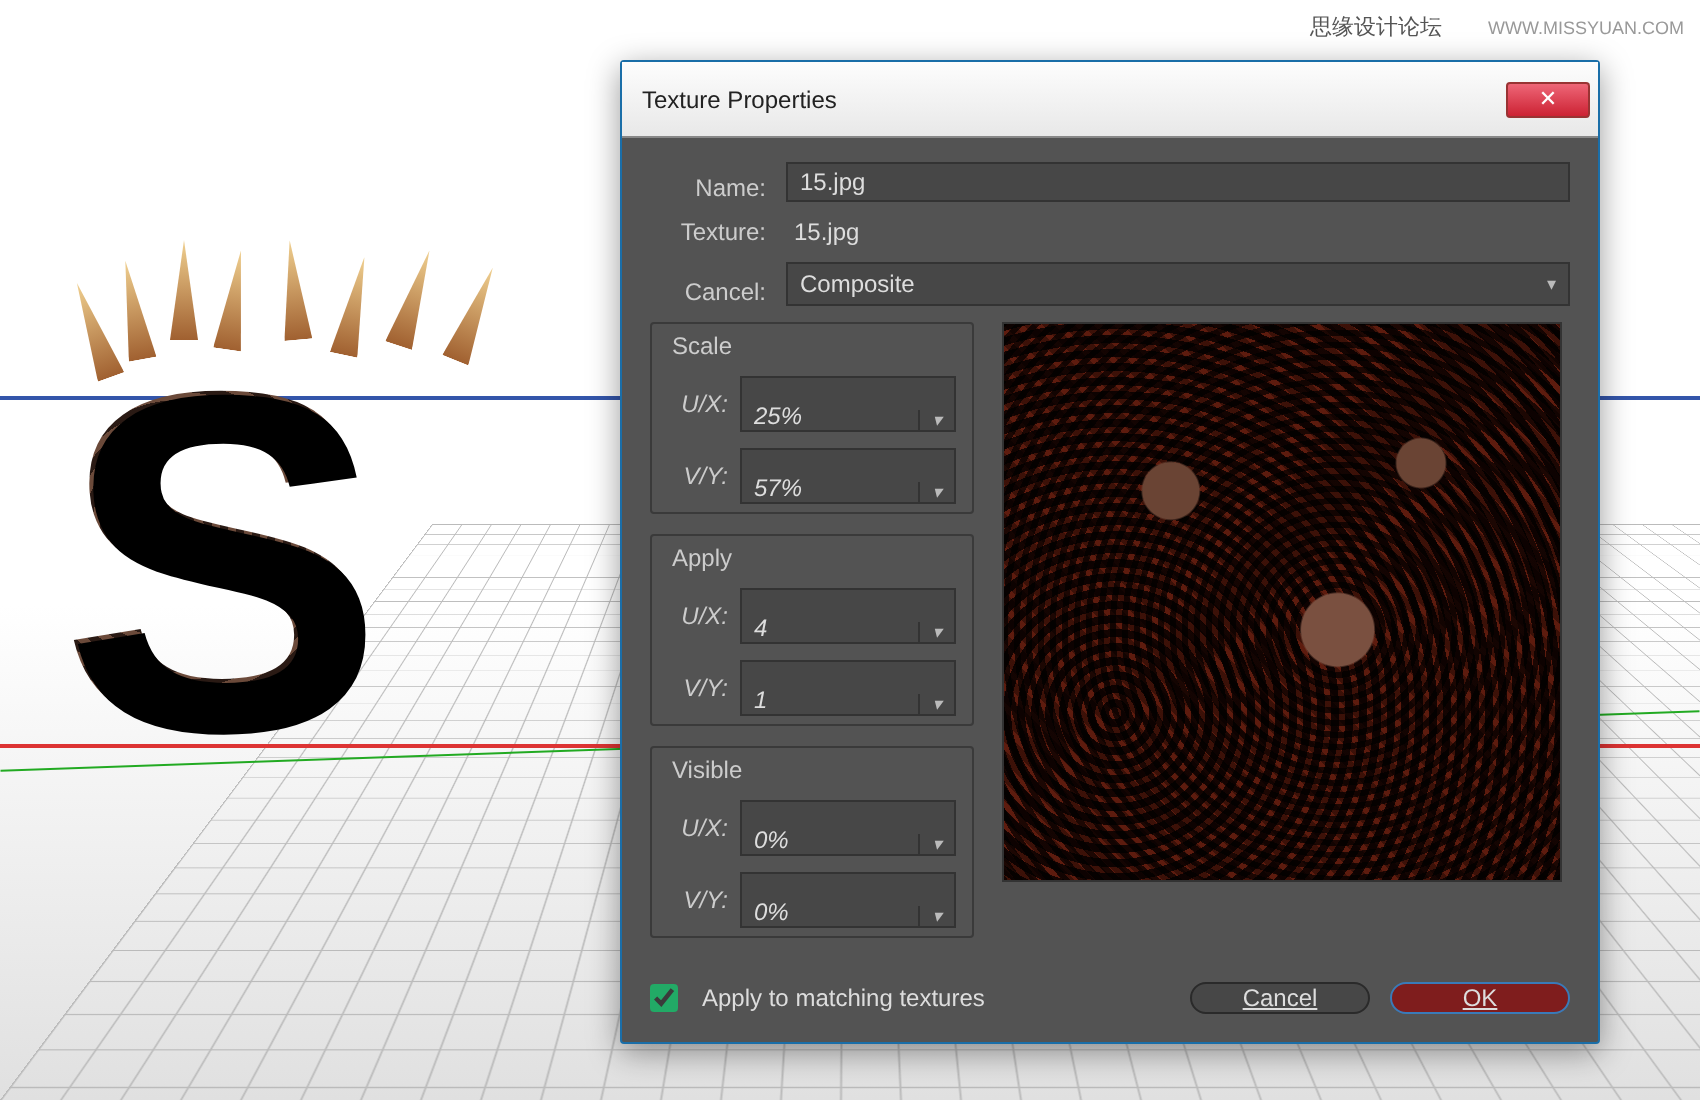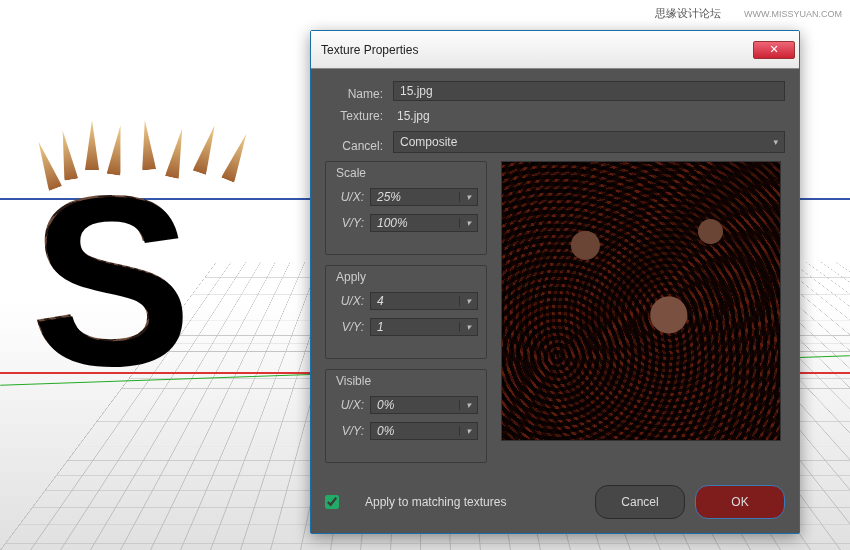--- a/index.html
+++ b/index.html
@@ -77,54 +77,54 @@
   .static { color: #ddd; padding-left: 4px; }
   .select {
     flex: 1; height: 22px; background: #474747; border: 1px solid #333;
     color: #ddd; padding: 0 6px; display: flex; align-items: center; justify-content: space-between;
   }
   .select .arrow { font-size: 9px; color: #bbb; }
 
   .columns { display: flex; gap: 14px; margin-top: 6px; }
   .leftcol { width: 162px; }
   .fieldset {
-    border: 1px solid #3a3a3a; border-radius: 2px; padding: 26px 8px 22px; position: relative; margin-bottom: 10px;
+    border: 1px solid #3a3a3a; border-radius: 2px; padding: 26px 8px 4px; position: relative; margin-bottom: 10px;
   }
   .fieldset .legend {
     position: absolute; top: 4px; left: 10px; color: #ccc; font-size: 12px;
   }
   .frow { display: flex; align-items: center; margin-bottom: 8px; font-style: italic; }
   .frow:last-child { margin-bottom: 0; }
   .frow label { width: 36px; text-align: right; padding-right: 6px; color: #ccc; }
   .combo {
-    flex: 1; height: 18px; background: #474747; border: 1px solid #333; color: #ddd;
-    display: flex; align-items: center;
+    flex: 1; height: 28px; background: #474747; border: 1px solid #333; color: #ddd;
+    display: flex; align-items: flex-end;
   }
   .combo span:first-child { flex: 1; padding: 0 6px; }
   .combo .dd { width: 18px; text-align: center; border-left: 1px solid #333; font-size: 9px; color: #bbb; }
 
   .preview {
     width: 280px; height: 280px; border: 1px solid #333;
     background:
       radial-gradient(circle at 60% 55%, #7a5040 0 18px, transparent 19px),
       radial-gradient(circle at 30% 30%, #6a4434 0 14px, transparent 15px),
       radial-gradient(circle at 75% 25%, #6a4434 0 12px, transparent 13px),
       repeating-radial-gradient(circle at 60% 55%, #8a6050 0 3px, #2a1810 3px 6px),
       repeating-radial-gradient(circle at 20% 70%, #7a5040 0 3px, #1a0c08 3px 7px),
       repeating-linear-gradient(45deg, #3a2418 0 4px, #5a3a2c 4px 7px);
     background-blend-mode: normal, normal, normal, overlay, overlay, normal;
   }
 
   .footer { display: flex; align-items: center; margin-top: 12px; }
-  .chk { display: flex; align-items: center; gap: 26px; flex: 1; }
+  .chk { display: flex; align-items: center; gap: 12px; flex: 1; }
   .chk input { width: 14px; height: 14px; accent-color: #2a6; }
   .btn {
-    width: 90px; height: 34px; border: 1px solid #2a2a2a; border-radius: 13px;
+    width: 90px; height: 16px; border: 1px solid #2a2a2a; border-radius: 13px;
     background: #474747; color: #ddd; display: flex; align-items: center; justify-content: center;
-    margin-left: 10px; cursor: pointer;
+    margin-left: 10px; cursor: pointer; text-decoration: underline;
   }
   .btn.primary { border-color: #3a7ab8; background: #7f1d1d; }
 </style>
 </head>
 <body>
 
 <div class="viewport">
   <div class="grid"></div>
   <div class="axis-y"></div>
   <div class="axis-g"></div>
@@ -179,21 +179,21 @@
           <div class="frow">
             <label>U/X:</label>
             <div class="combo">
               <span>25%</span>
                 <span class="dd">▾</span>
             </div>
           </div>
           <div class="frow">
             <label>V/Y:</label>
             <div class="combo">
-              <span>100%</span>
+              <span>57%</span>
                 <span class="dd">▾</span>
             </div>
           </div>
         </div>
 
         <div class="fieldset">
           <div class="legend">Apply</div>
           <div class="frow">
             <label>U/X:</label>
             <div class="combo">

